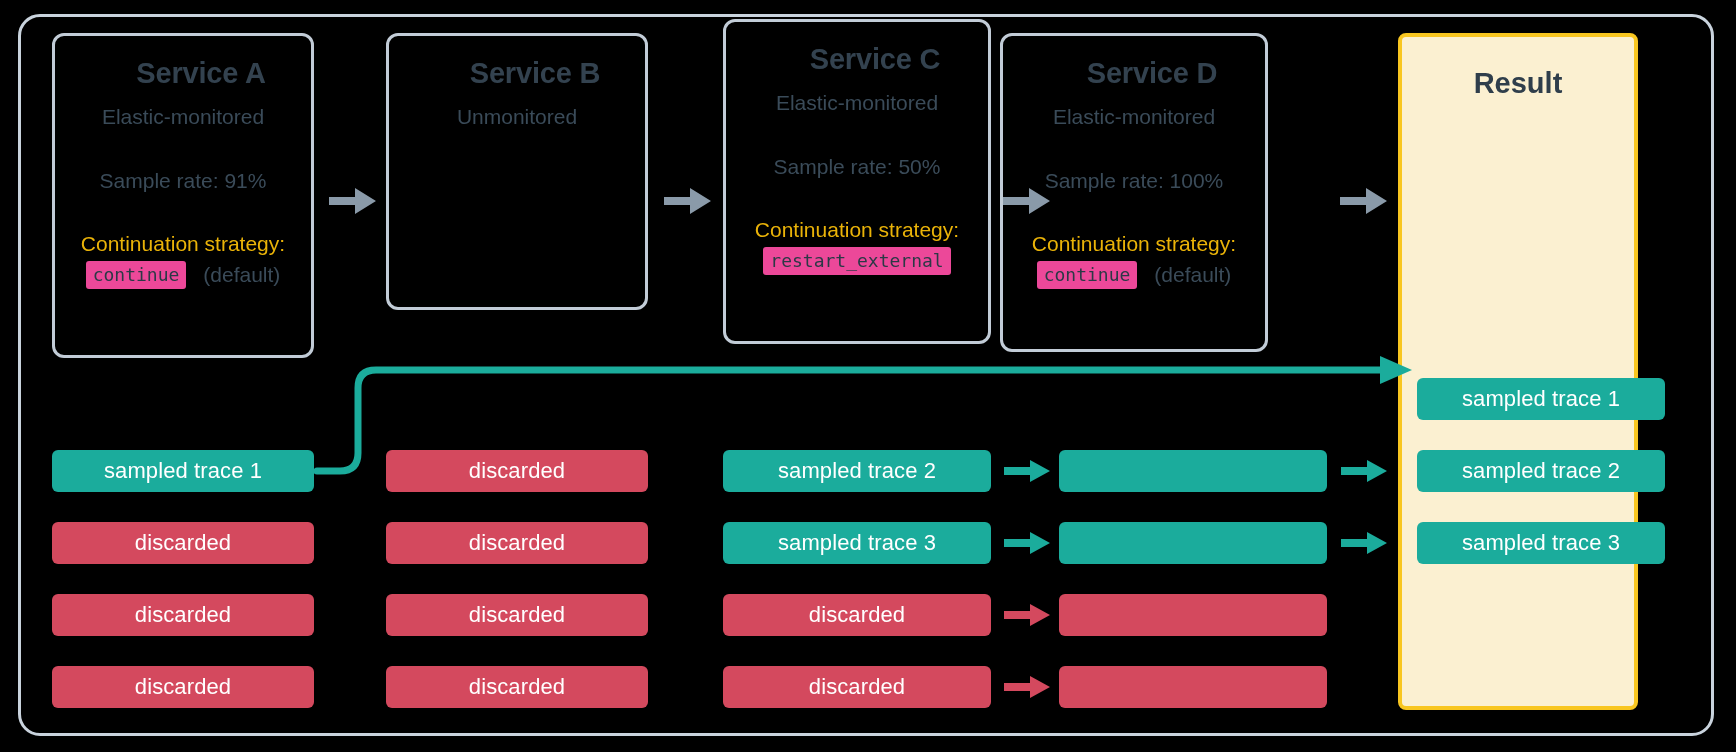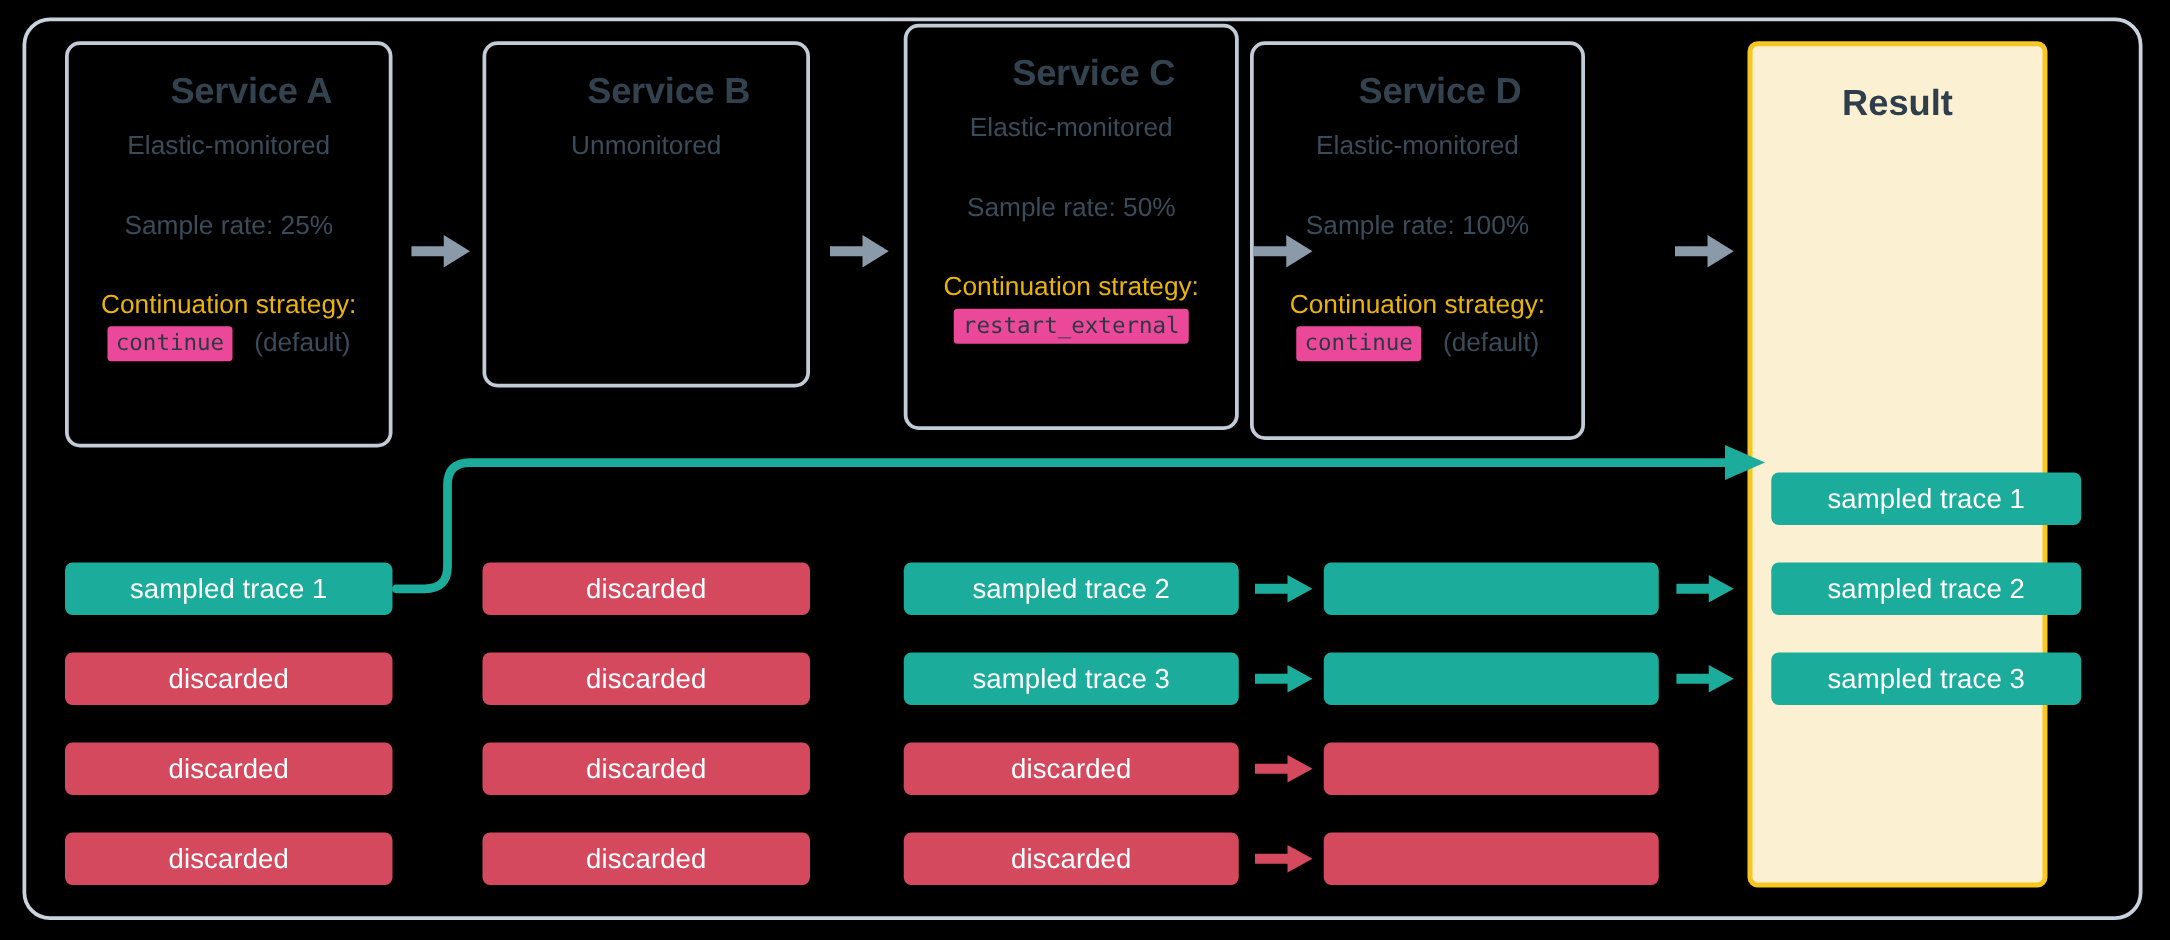--- a/index.html
+++ b/index.html
@@ -144,21 +144,21 @@
 </head>
 <body>
 
 <div id="stage">
 
   <div id="outer-frame"></div>
 
   <div class="service-card" style="left:52px; top:33px; width:262px; height:325px;">
     <div class="service-title">Service A</div>
     <div class="service-sub">Elastic-monitored</div>
-    <div class="service-rate">Sample rate: 25%</div>
+    <div class="service-rate">Sample rate: 91%</div>
     <div class="service-strategy-label">
       <span>Continuation strategy:</span>
     </div>
     <div class="strategy-row">
       <span class="code-chip">continue</span><span class="strategy-default">(default)</span>
     </div>
   </div>
 
   <div class="service-card" style="left:386px; top:33px; width:262px; height:277px;">
     <div class="service-title">Service B</div>

